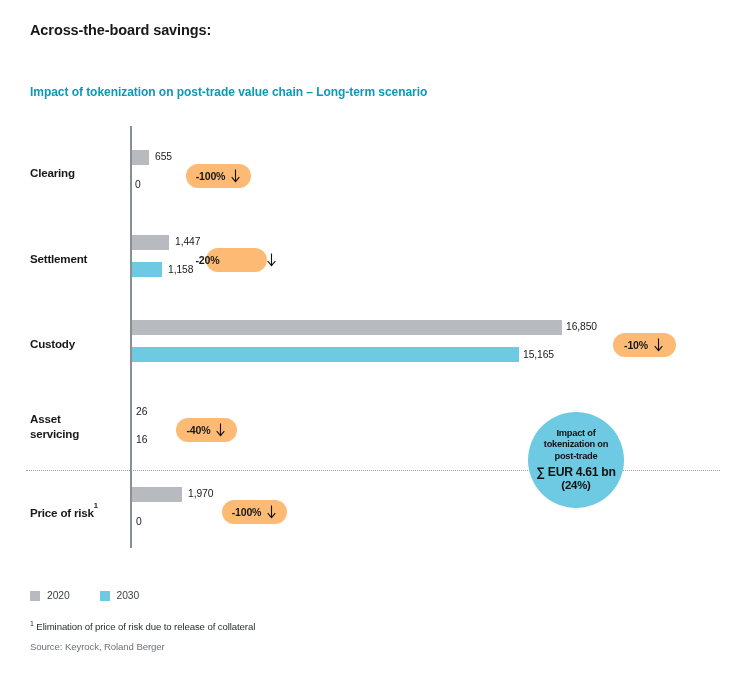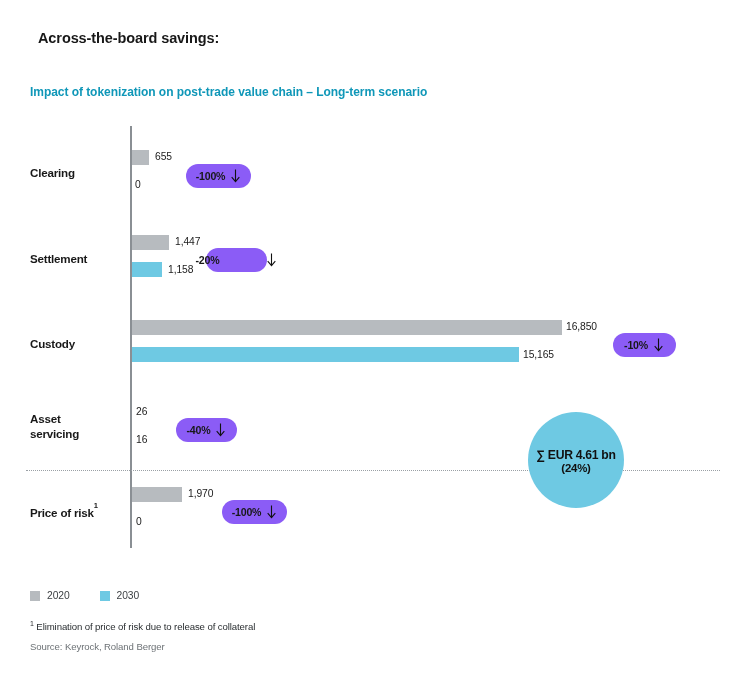--- a/index.html
+++ b/index.html
@@ -16,21 +16,21 @@
     overflow: hidden;
   }
 
   
   #header { position: absolute; left: 30px; top: 22px; width: 690px; }
   #chart-title {
     font-size: 14.5px;
     font-weight: bold;
     color: #181818;
     letter-spacing: -0.1px;
-    margin: 8px;
+    margin: 0;
   }
   #chart-subtitle {
     font-size: 11.2px;
     color: #25282a;
     margin: 7px 0 0 0;
     letter-spacing: -0.05px;
   }
   #chart-kicker {
     position: absolute;
     left: 30px;
@@ -90,21 +90,21 @@
     font-size: 10.3px;
     color: #1a1a1a;
     white-space: nowrap;
     letter-spacing: -0.1px;
   }
 
   .pill {
     position: absolute;
     height: 24px;
     border-radius: 12px;
-    background: #8b5cf6;
+    background: #fdba74;
     display: flex;
     align-items: center;
     justify-content: center;
     gap: 5px;
     padding: 0 12px;
     box-sizing: border-box;
   }
   .pill .pill-text {
     font-size: 10.6px;
     font-weight: bold;
@@ -268,20 +268,25 @@
   <div class="pill" style="left:222px; top:500px; width:65px;">
     <span class="pill-text">-100%</span>
     <span class="arrow-down-icon">
       <svg viewBox="0 0 11 14" width="11" height="14">
           <path d="M5.5 0.5 V11.6 M1.7 8.2 L5.5 12.6 L9.3 8.2" fill="none" stroke="#111" stroke-width="1.1"></path>
         </svg>
     </span>
   </div>
 
   <div id="summary-bubble">
+    <div id="summary-bubble-label">
+      <span>Impact of</span><br>
+      <span>tokenization on</span><br>
+      <span>post-trade</span>
+    </div>
     <div id="summary-bubble-amount">∑ EUR 4.61 bn</div>
     <div id="summary-bubble-share">(24%)</div>
   </div>
 
 </div>
 
 <div id="legend">
   <div class="legend-item">
     <span class="legend-swatch" style="background:#b7bbbf;"></span>
     <span class="legend-label">2020</span>

